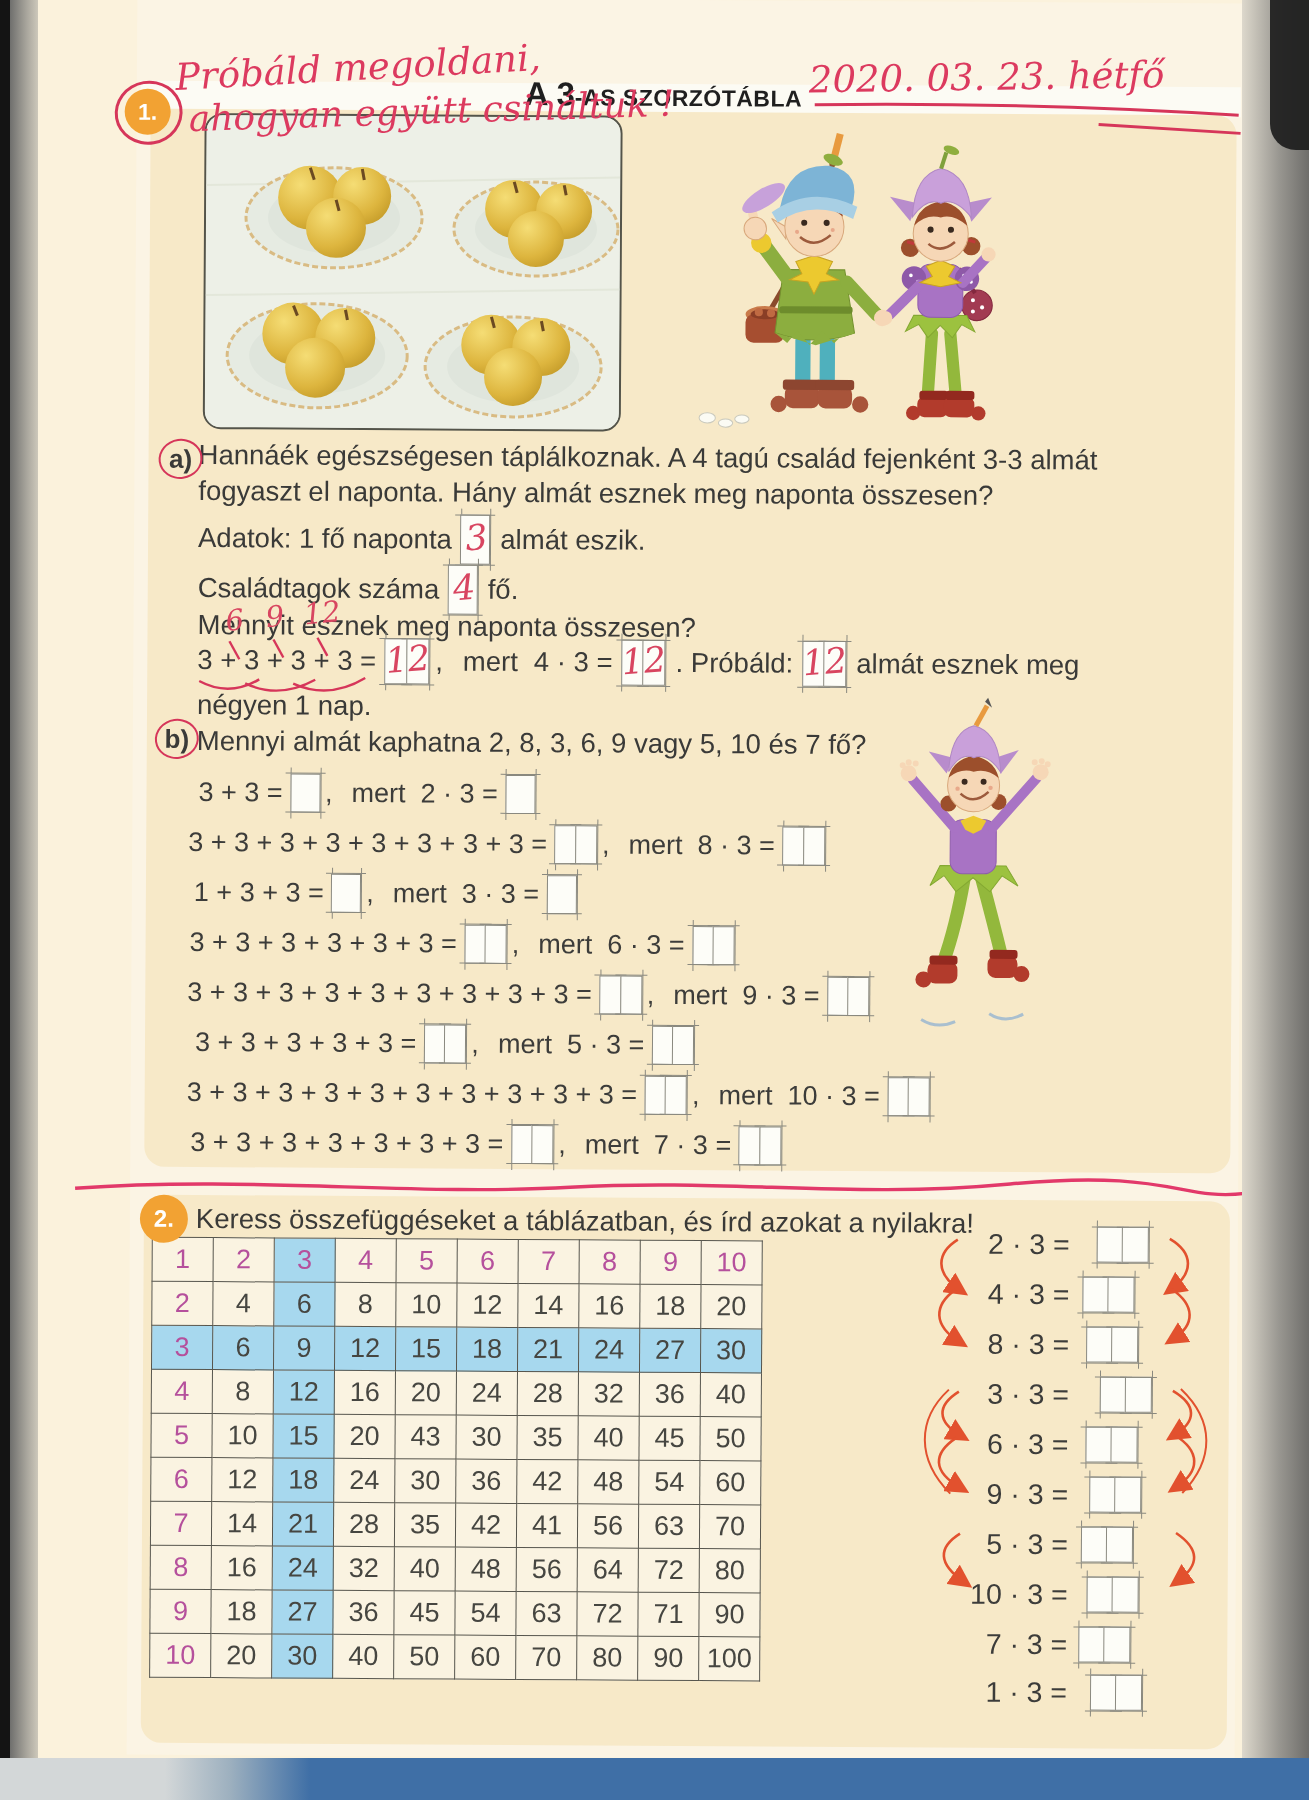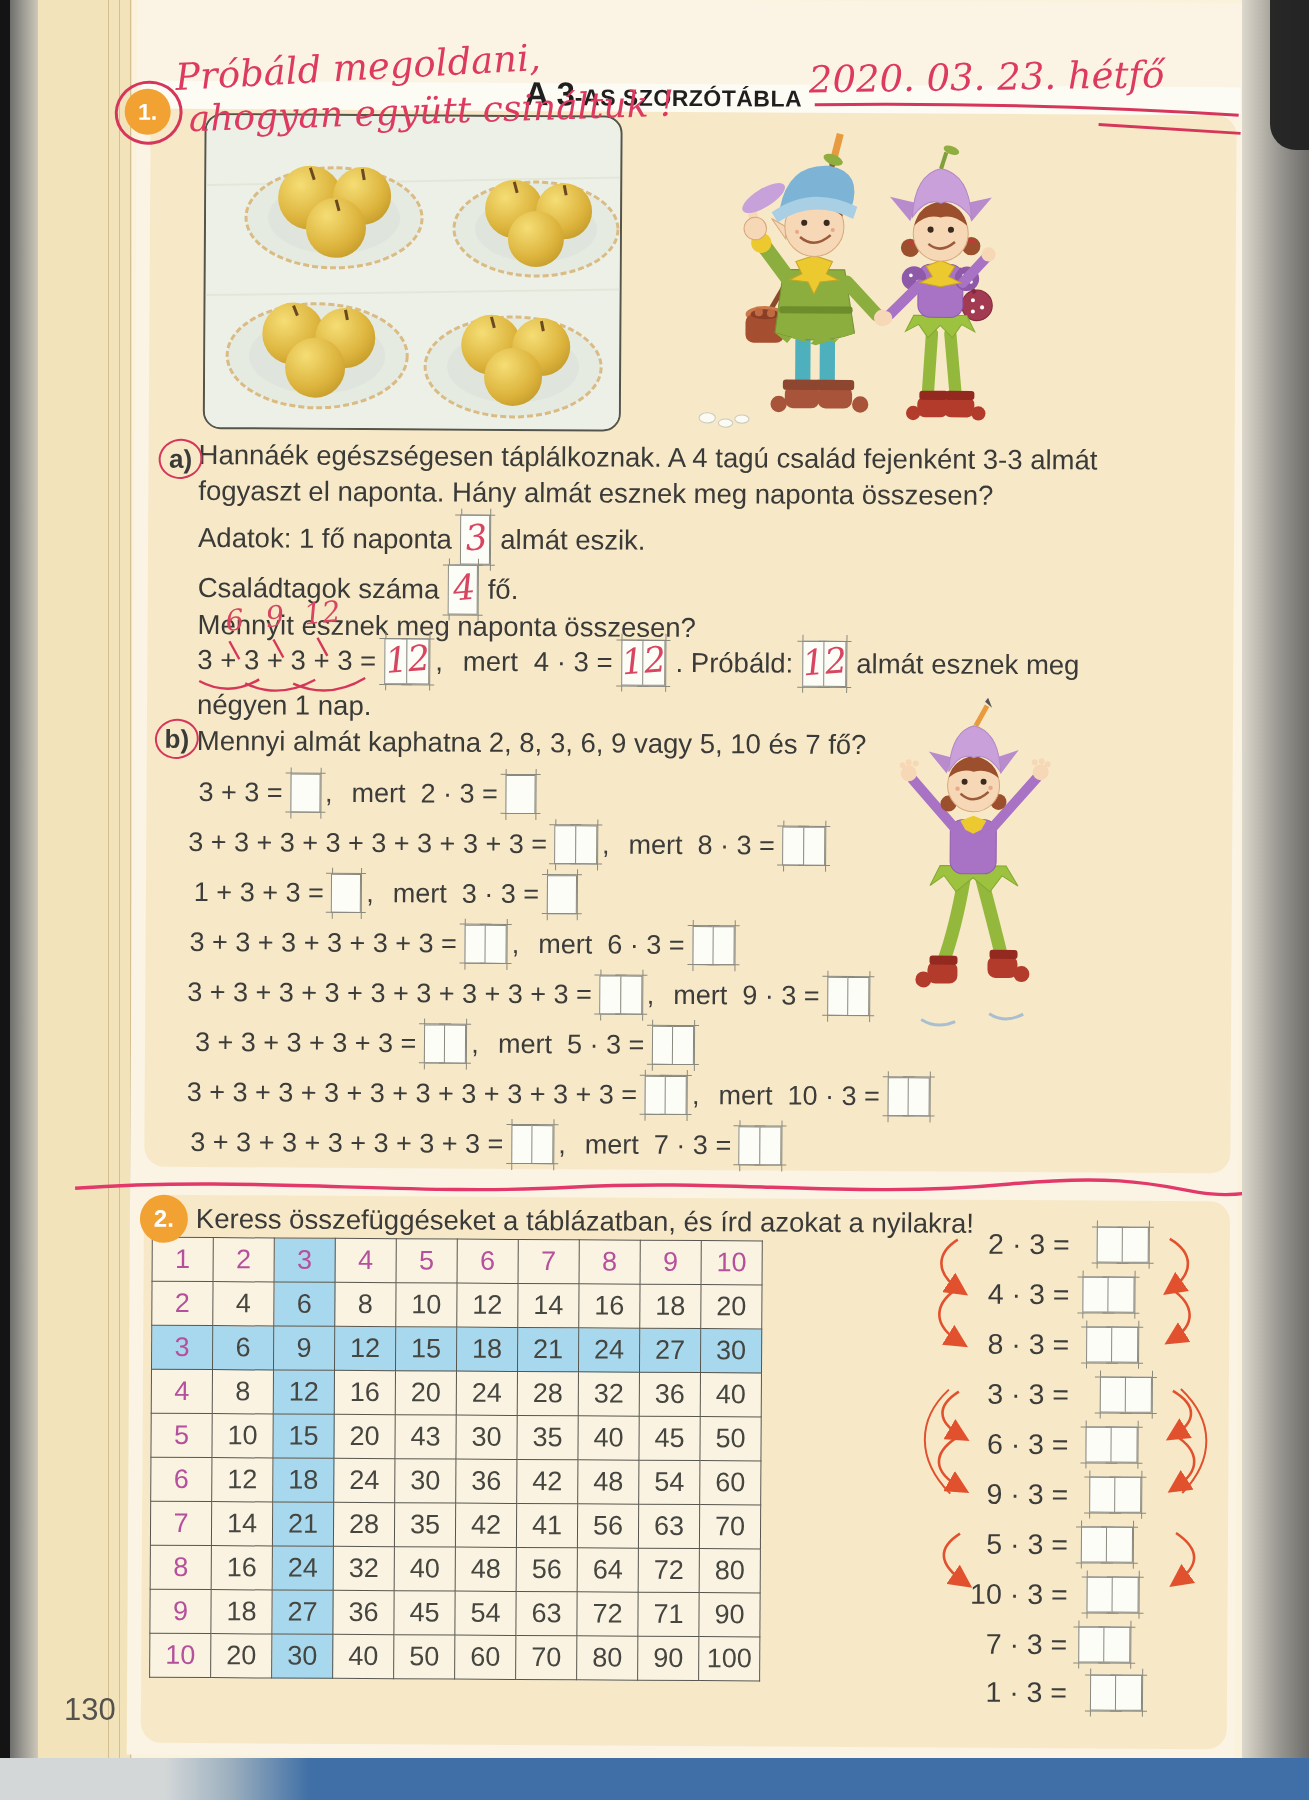--- a/index.html
+++ b/index.html
@@ -112,24 +112,20 @@
   .prompt-label{display:inline-block;width:170px;text-align:right;font-size:28.5px;color:#3c3c3a;}
   .prompt-row .gbox{margin-left:12px;}
   
   #pen-overlay{position:absolute;left:0;top:0;width:1108px;height:1758px;z-index:5;
     pointer-events:none;overflow:visible;}
 </style>
 </head>
 <body>
 <div id="stage">
 
-  <div id="page-margin">
-    <div class="stack"></div>
-    <div id="page-number">130</div>
-  </div>
 
   <div id="page">
     <div class="band" id="band-title"></div>
     <div class="panel" id="panel1"></div>
     <div class="panel" id="panel2"></div>
 
     <div id="hw1" class="hw">Próbáld megoldani,</div>
     <div id="hw2" class="hw">ahogyan együtt csináltuk !</div>
     <div id="printed-title">
       <span class="big">A 3</span>

